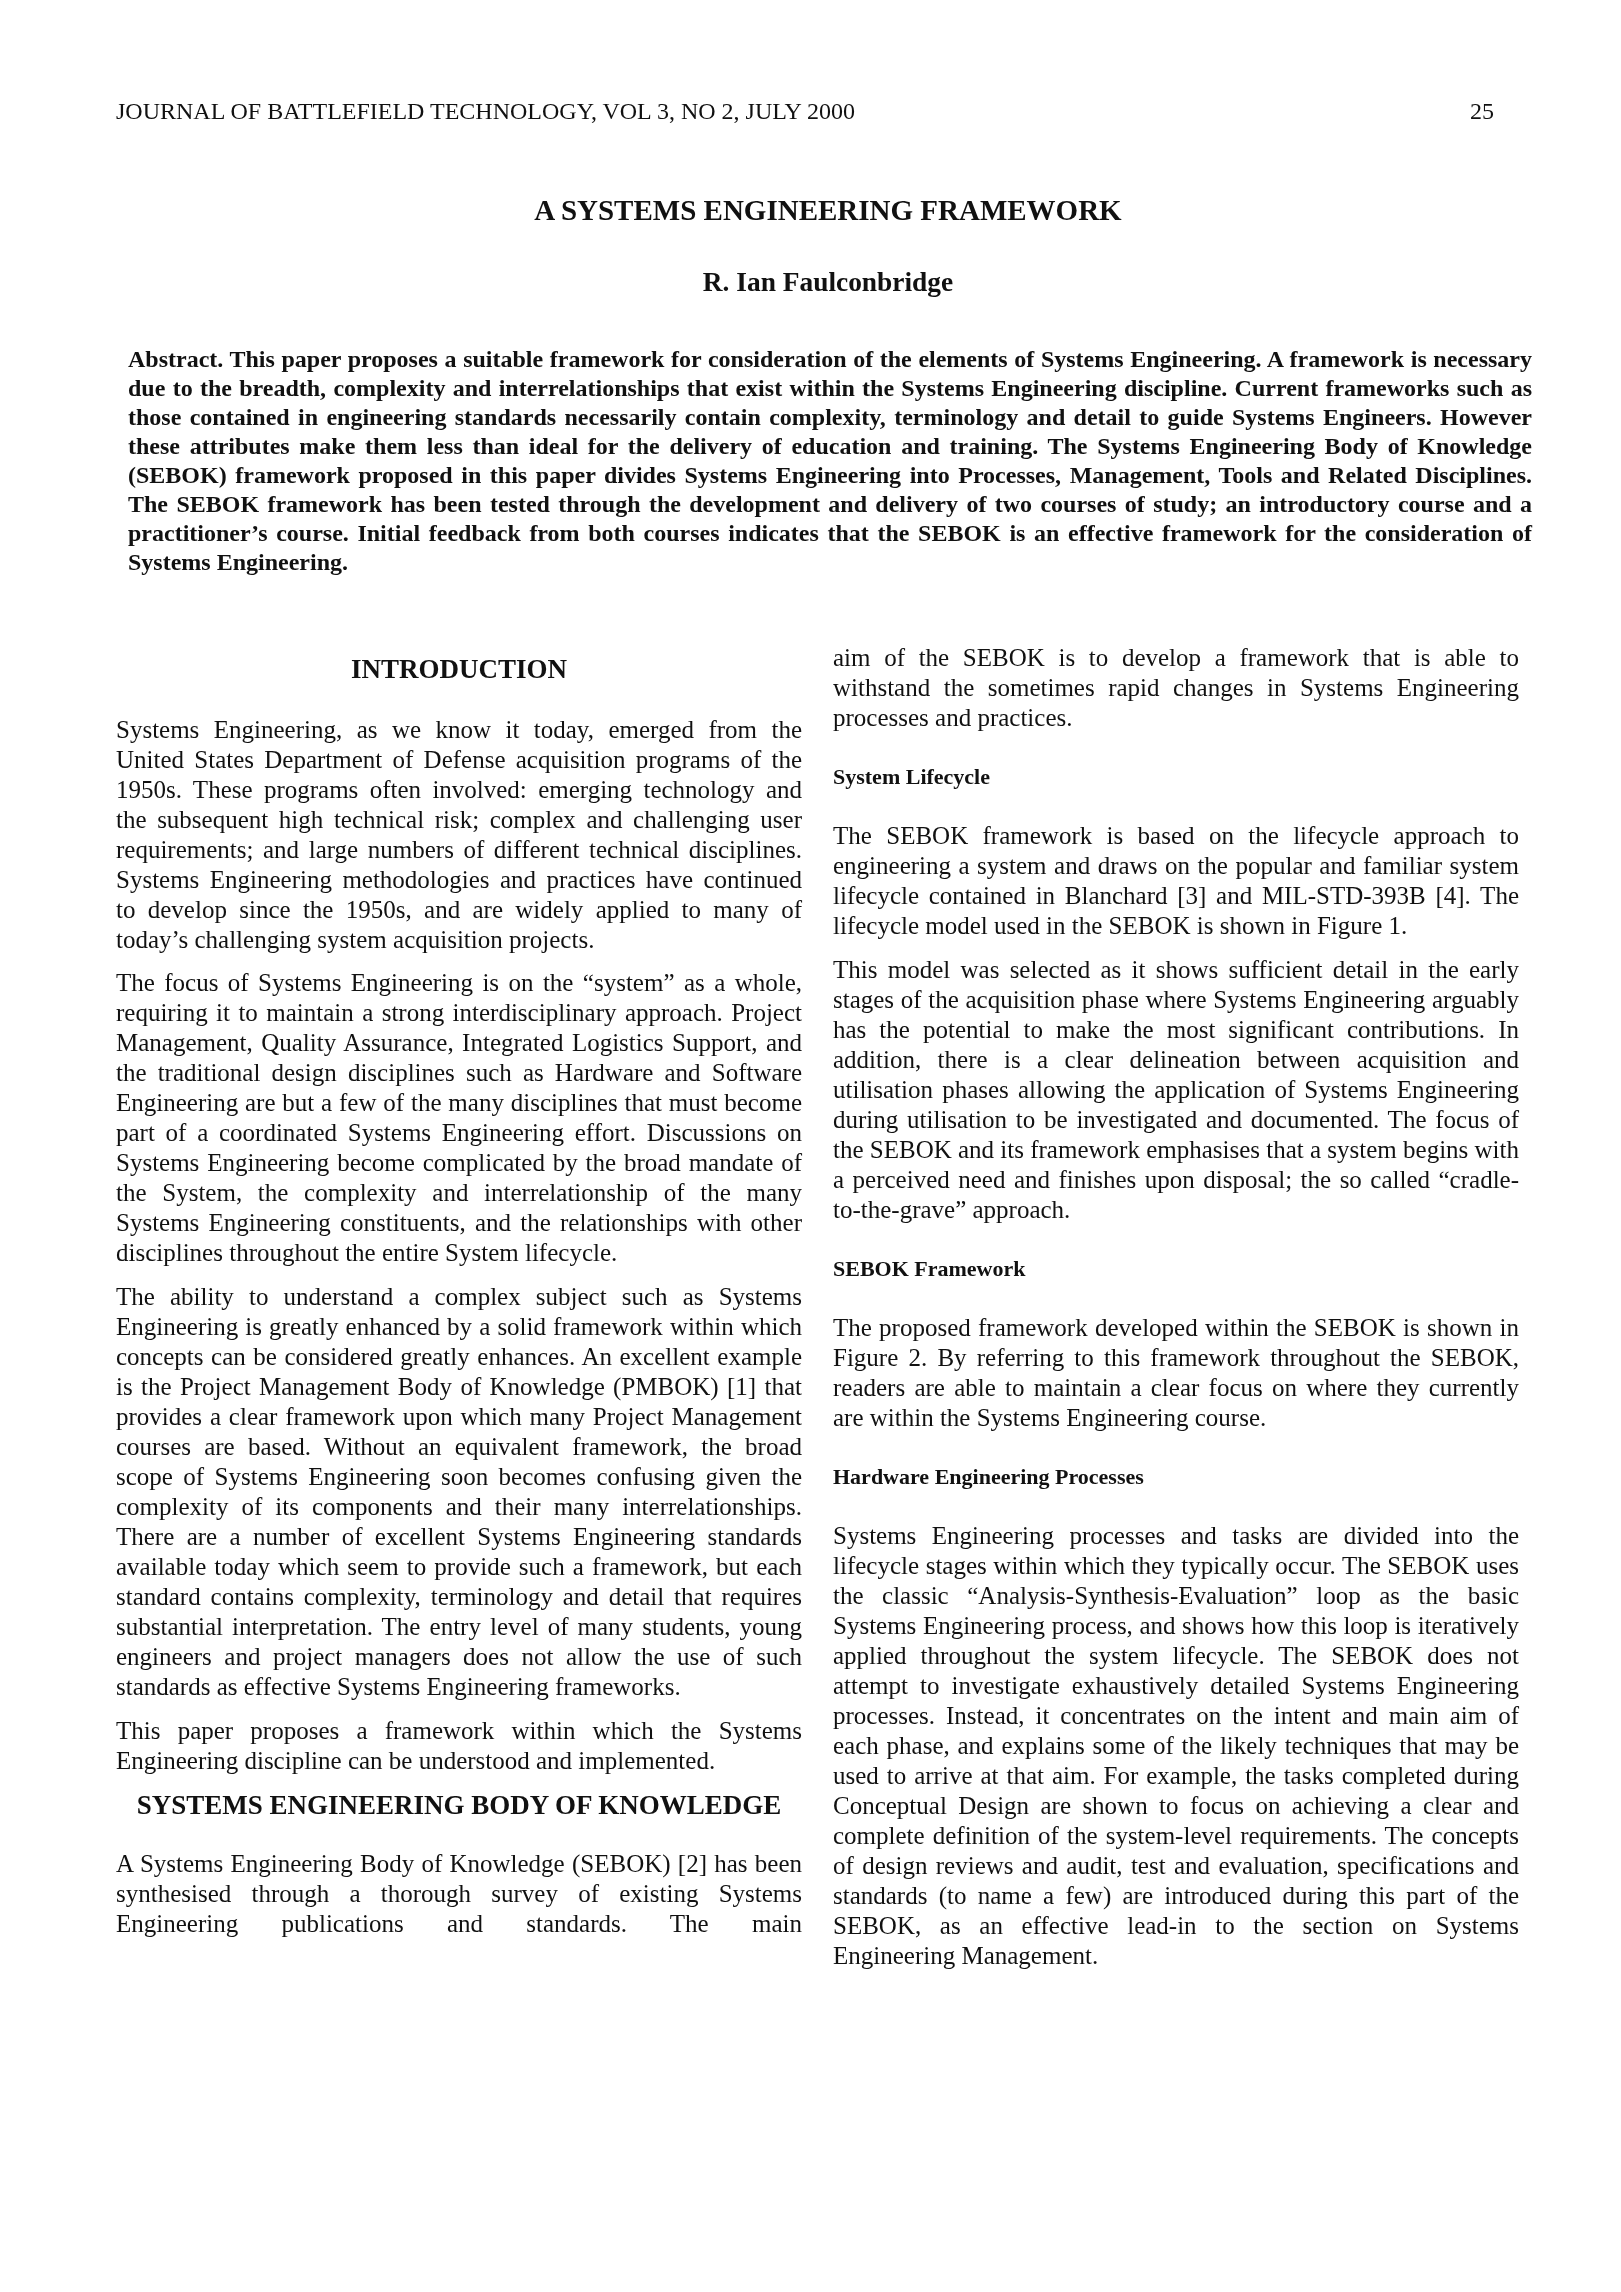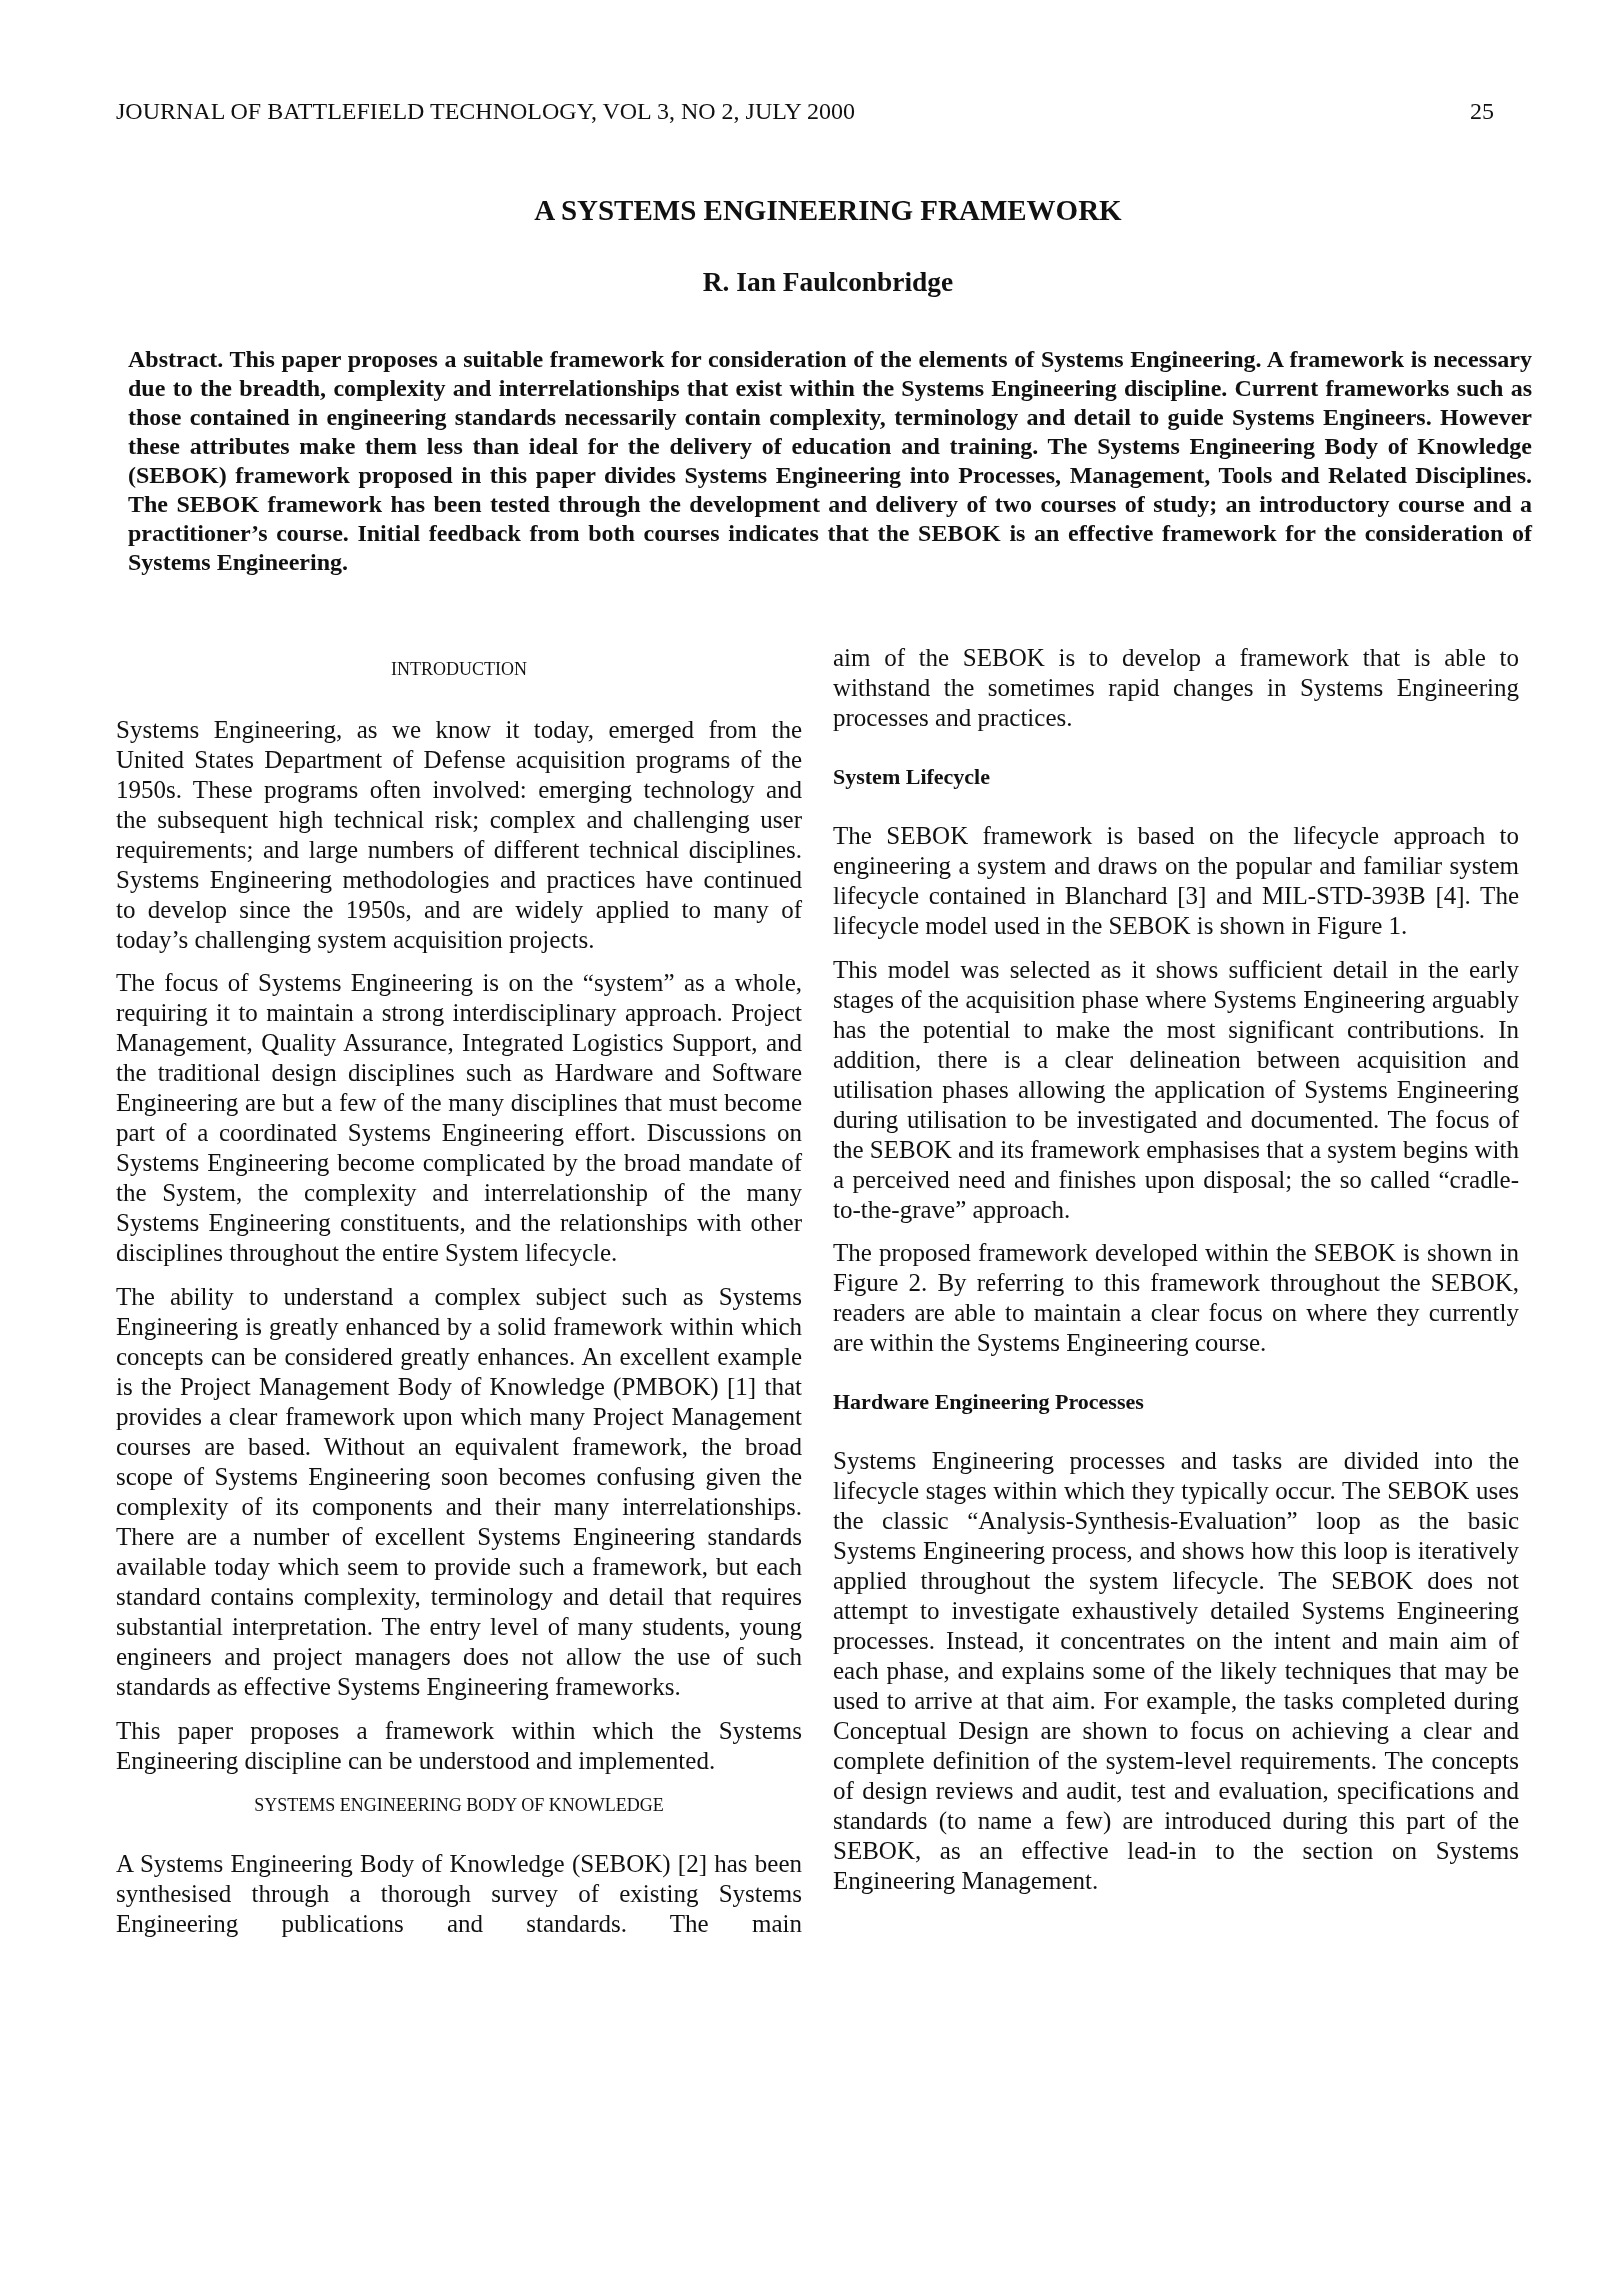--- a/index.html
+++ b/index.html
@@ -10,21 +10,21 @@
   .title { position: absolute; top: 194px; left: 0; width: 1656px; text-align: center;
          font-weight: bold; font-size: 29px; }
   .author { position: absolute; top: 267px; left: 0; width: 1656px; text-align: center;
          font-weight: bold; font-size: 27.4px; }
   .abstract { position: absolute; top: 333px; left: 116px; width: 1404px;
          font-weight: bold; font-size: 24px; line-height: 29px; text-align: justify; margin: 12px; }
   .col { position: absolute; top: 642px; width: 686px; font-size: 25px; line-height: 30px; }
   .col.left { left: 116px; }
   .col.right { left: 833px; }
   .col p { margin: 0 0 13.7px 0; text-align: justify; }
-  .sec-head { text-align: center; font-weight: normal; font-size: 18px; margin: 12px 0 29px 0; }
+  .sec-head { text-align: center; font-weight: bold; font-size: 27px; margin: 12px 0 29px 0; }
   .sub-head { font-weight: bold; font-size: 22px; margin: 29px 0 29px 0; }
   .col.left .sec-head.first { margin-top: 11.8px; margin-bottom: 31px; }
   .col.right p.first { margin-top: 4px; }
 </style>
 </head>
 <body>
 
 <div class="running-head">
   <span>JOURNAL OF BATTLEFIELD TECHNOLOGY, VOL 3, NO 2, JULY 2000</span>
   <span>25</span>
@@ -43,17 +43,18 @@
   <p>This paper proposes a framework within which the Systems Engineering discipline can be understood and implemented.</p>
   <div class="sec-head">SYSTEMS ENGINEERING BODY OF KNOWLEDGE</div>
   <p style="text-align-last: justify;">A Systems Engineering Body of Knowledge (SEBOK) [2] has been synthesised through a thorough survey of existing Systems Engineering publications and standards. The main</p>
 </div>
 
 <div class="col right" style="top: 639px;">
   <p class="first">aim of the SEBOK is to develop a framework that is able to withstand the sometimes rapid changes in Systems Engineering processes and practices.</p>
   <div class="sub-head">System Lifecycle</div>
   <p>The SEBOK framework is based on the lifecycle approach to engineering a system and draws on the popular and familiar system lifecycle contained in Blanchard [3] and MIL-STD-393B [4]. The lifecycle model used in the SEBOK is shown in Figure 1.</p>
   <p>This model was selected as it shows sufficient detail in the early stages of the acquisition phase where Systems Engineering arguably has the potential to make the most significant contributions. In addition, there is a clear delineation between acquisition and utilisation phases allowing the application of Systems Engineering during utilisation to be investigated and documented. The focus of the SEBOK and its framework emphasises that a system begins with a perceived need and finishes upon disposal; the so called “cradle-to-the-grave” approach.</p>
+  <div class="sub-head">SEBOK Framework</div>
   <p>The proposed framework developed within the SEBOK is shown in Figure 2. By referring to this framework throughout the SEBOK, readers are able to maintain a clear focus on where they currently are within the Systems Engineering course.</p>
   <div class="sub-head">Hardware Engineering Processes</div>
   <p>Systems Engineering processes and tasks are divided into the lifecycle stages within which they typically occur. The SEBOK uses the classic “Analysis-Synthesis-Evaluation” loop as the basic Systems Engineering process, and shows how this loop is iteratively applied throughout the system lifecycle. The SEBOK does not attempt to investigate exhaustively detailed Systems Engineering processes. Instead, it concentrates on the intent and main aim of each phase, and explains some of the likely techniques that may be used to arrive at that aim. For example, the tasks completed during Conceptual Design are shown to focus on achieving a clear and complete definition of the system-level requirements. The concepts of design reviews and audit, test and evaluation, specifications and standards (to name a few) are introduced during this part of the SEBOK, as an effective lead-in to the section on Systems Engineering Management.</p>
 </div>
 
 
 </body></html>

